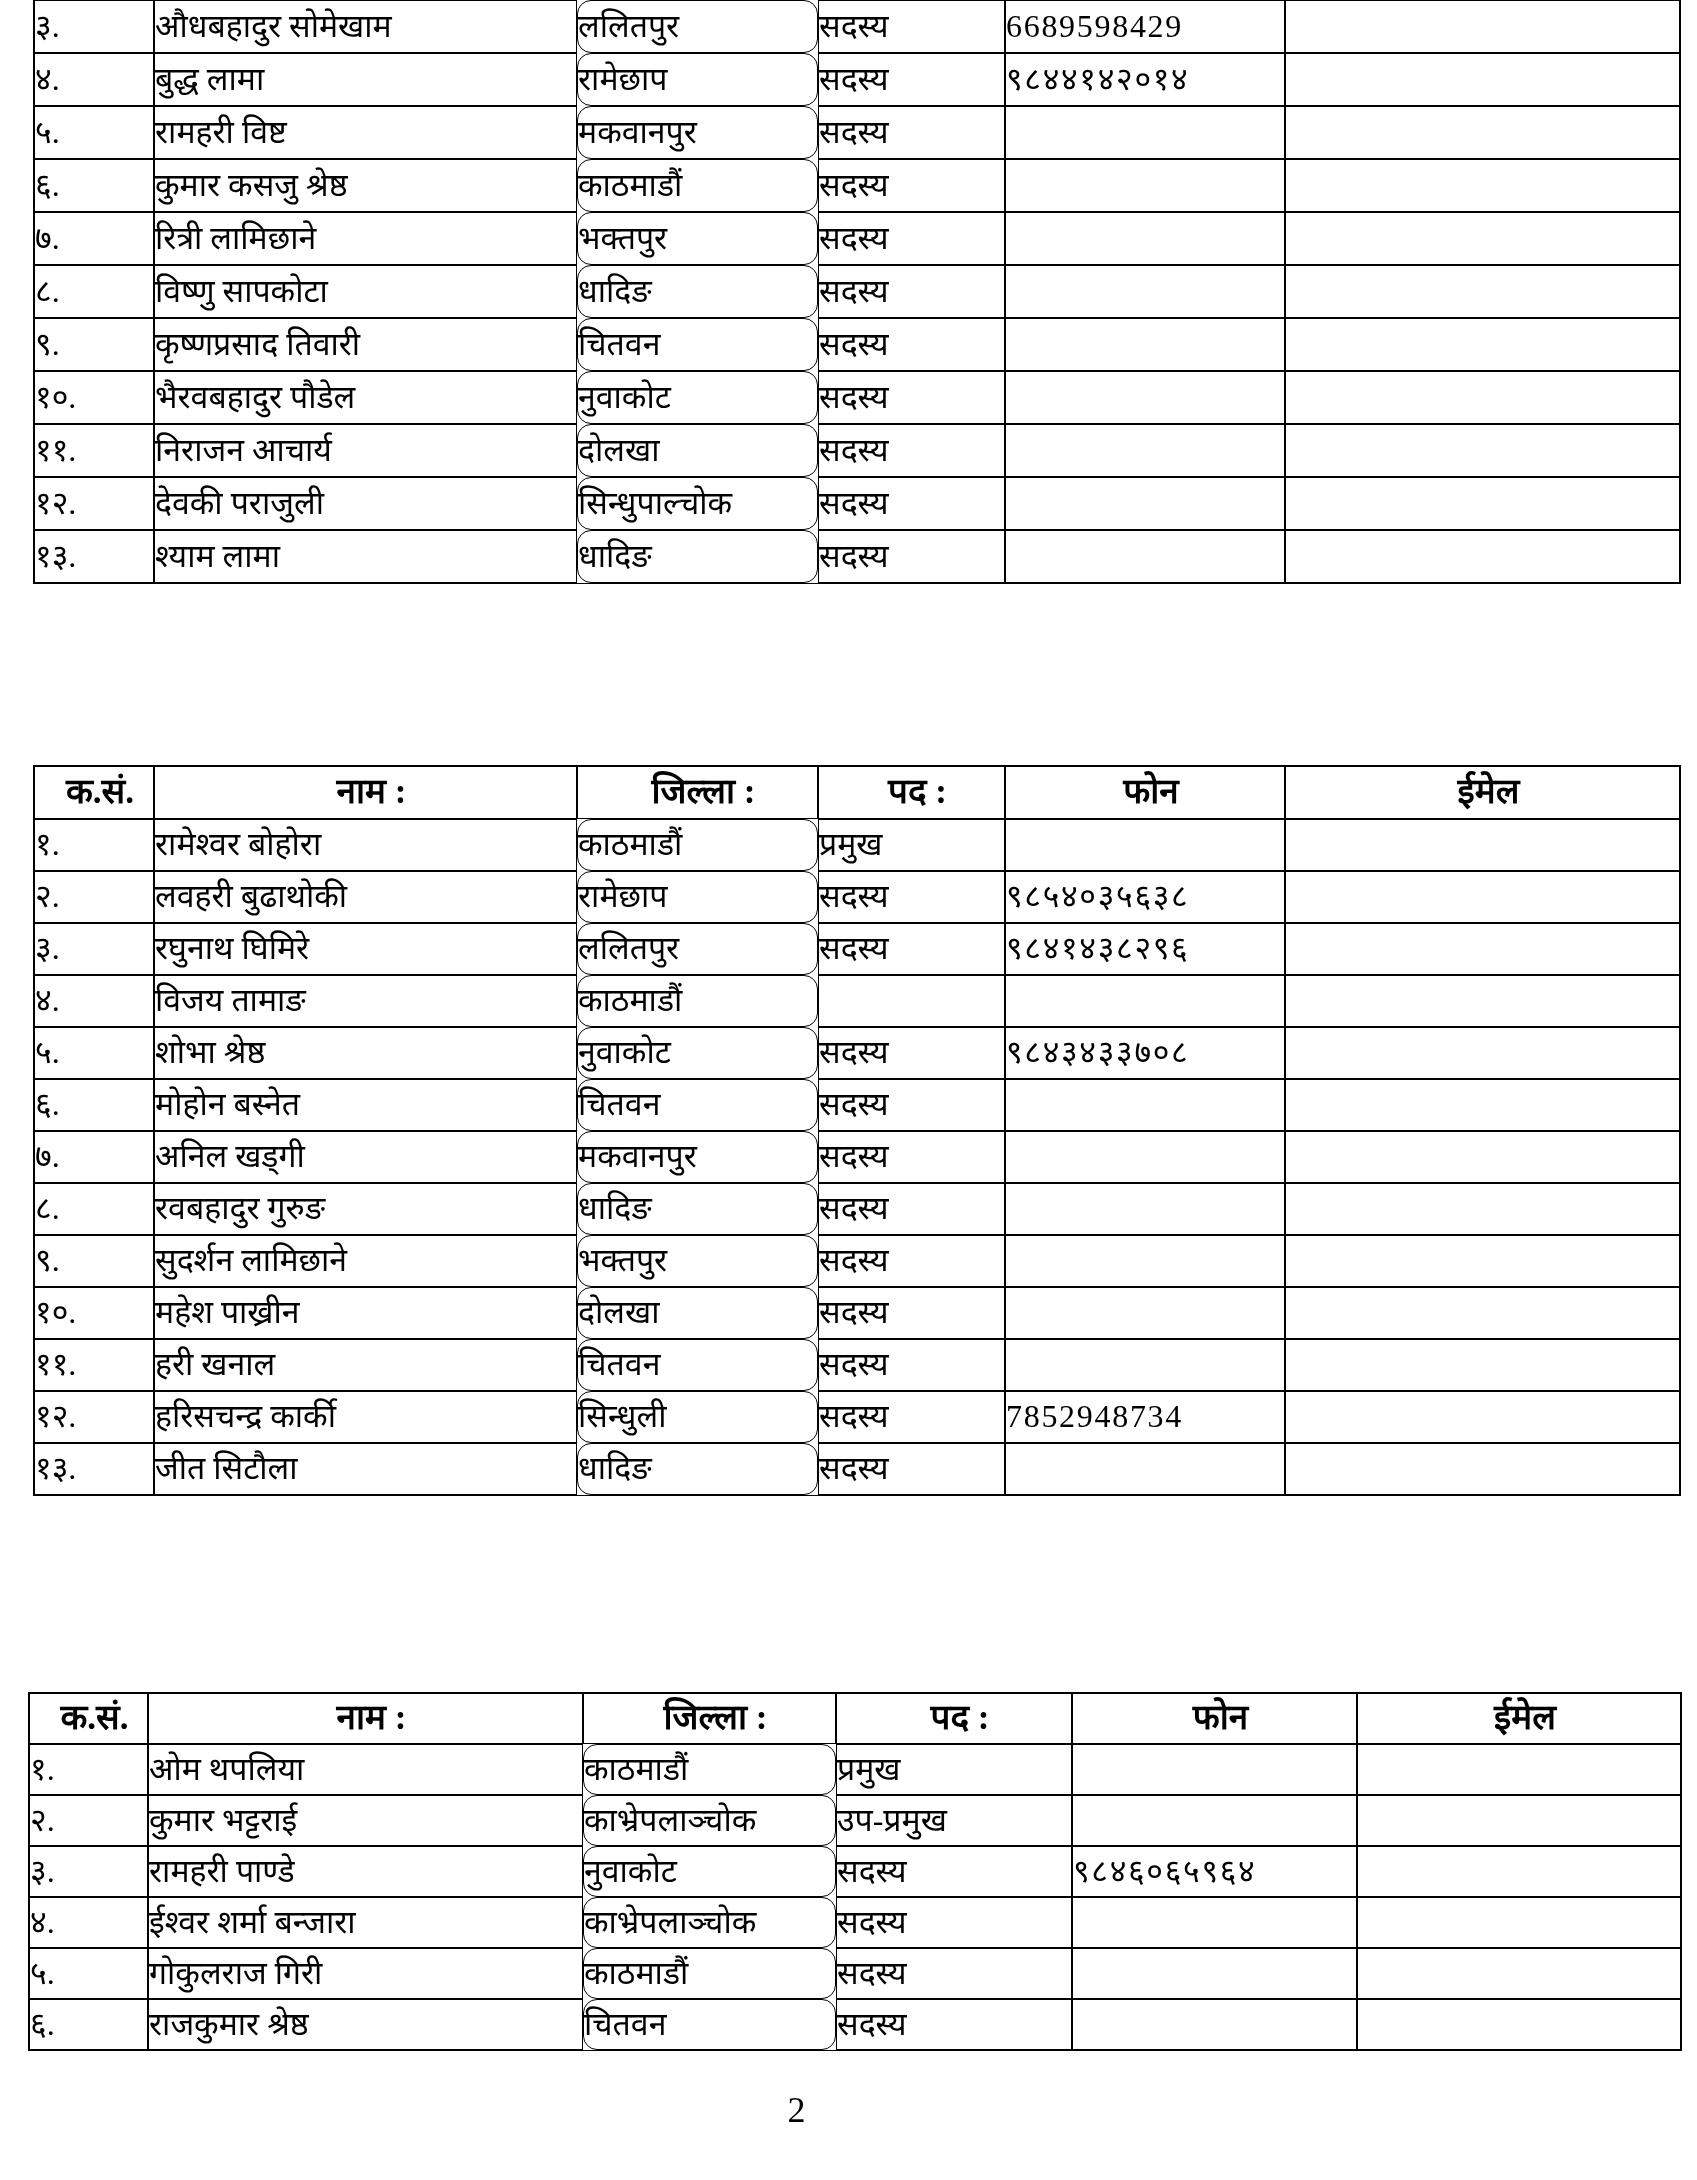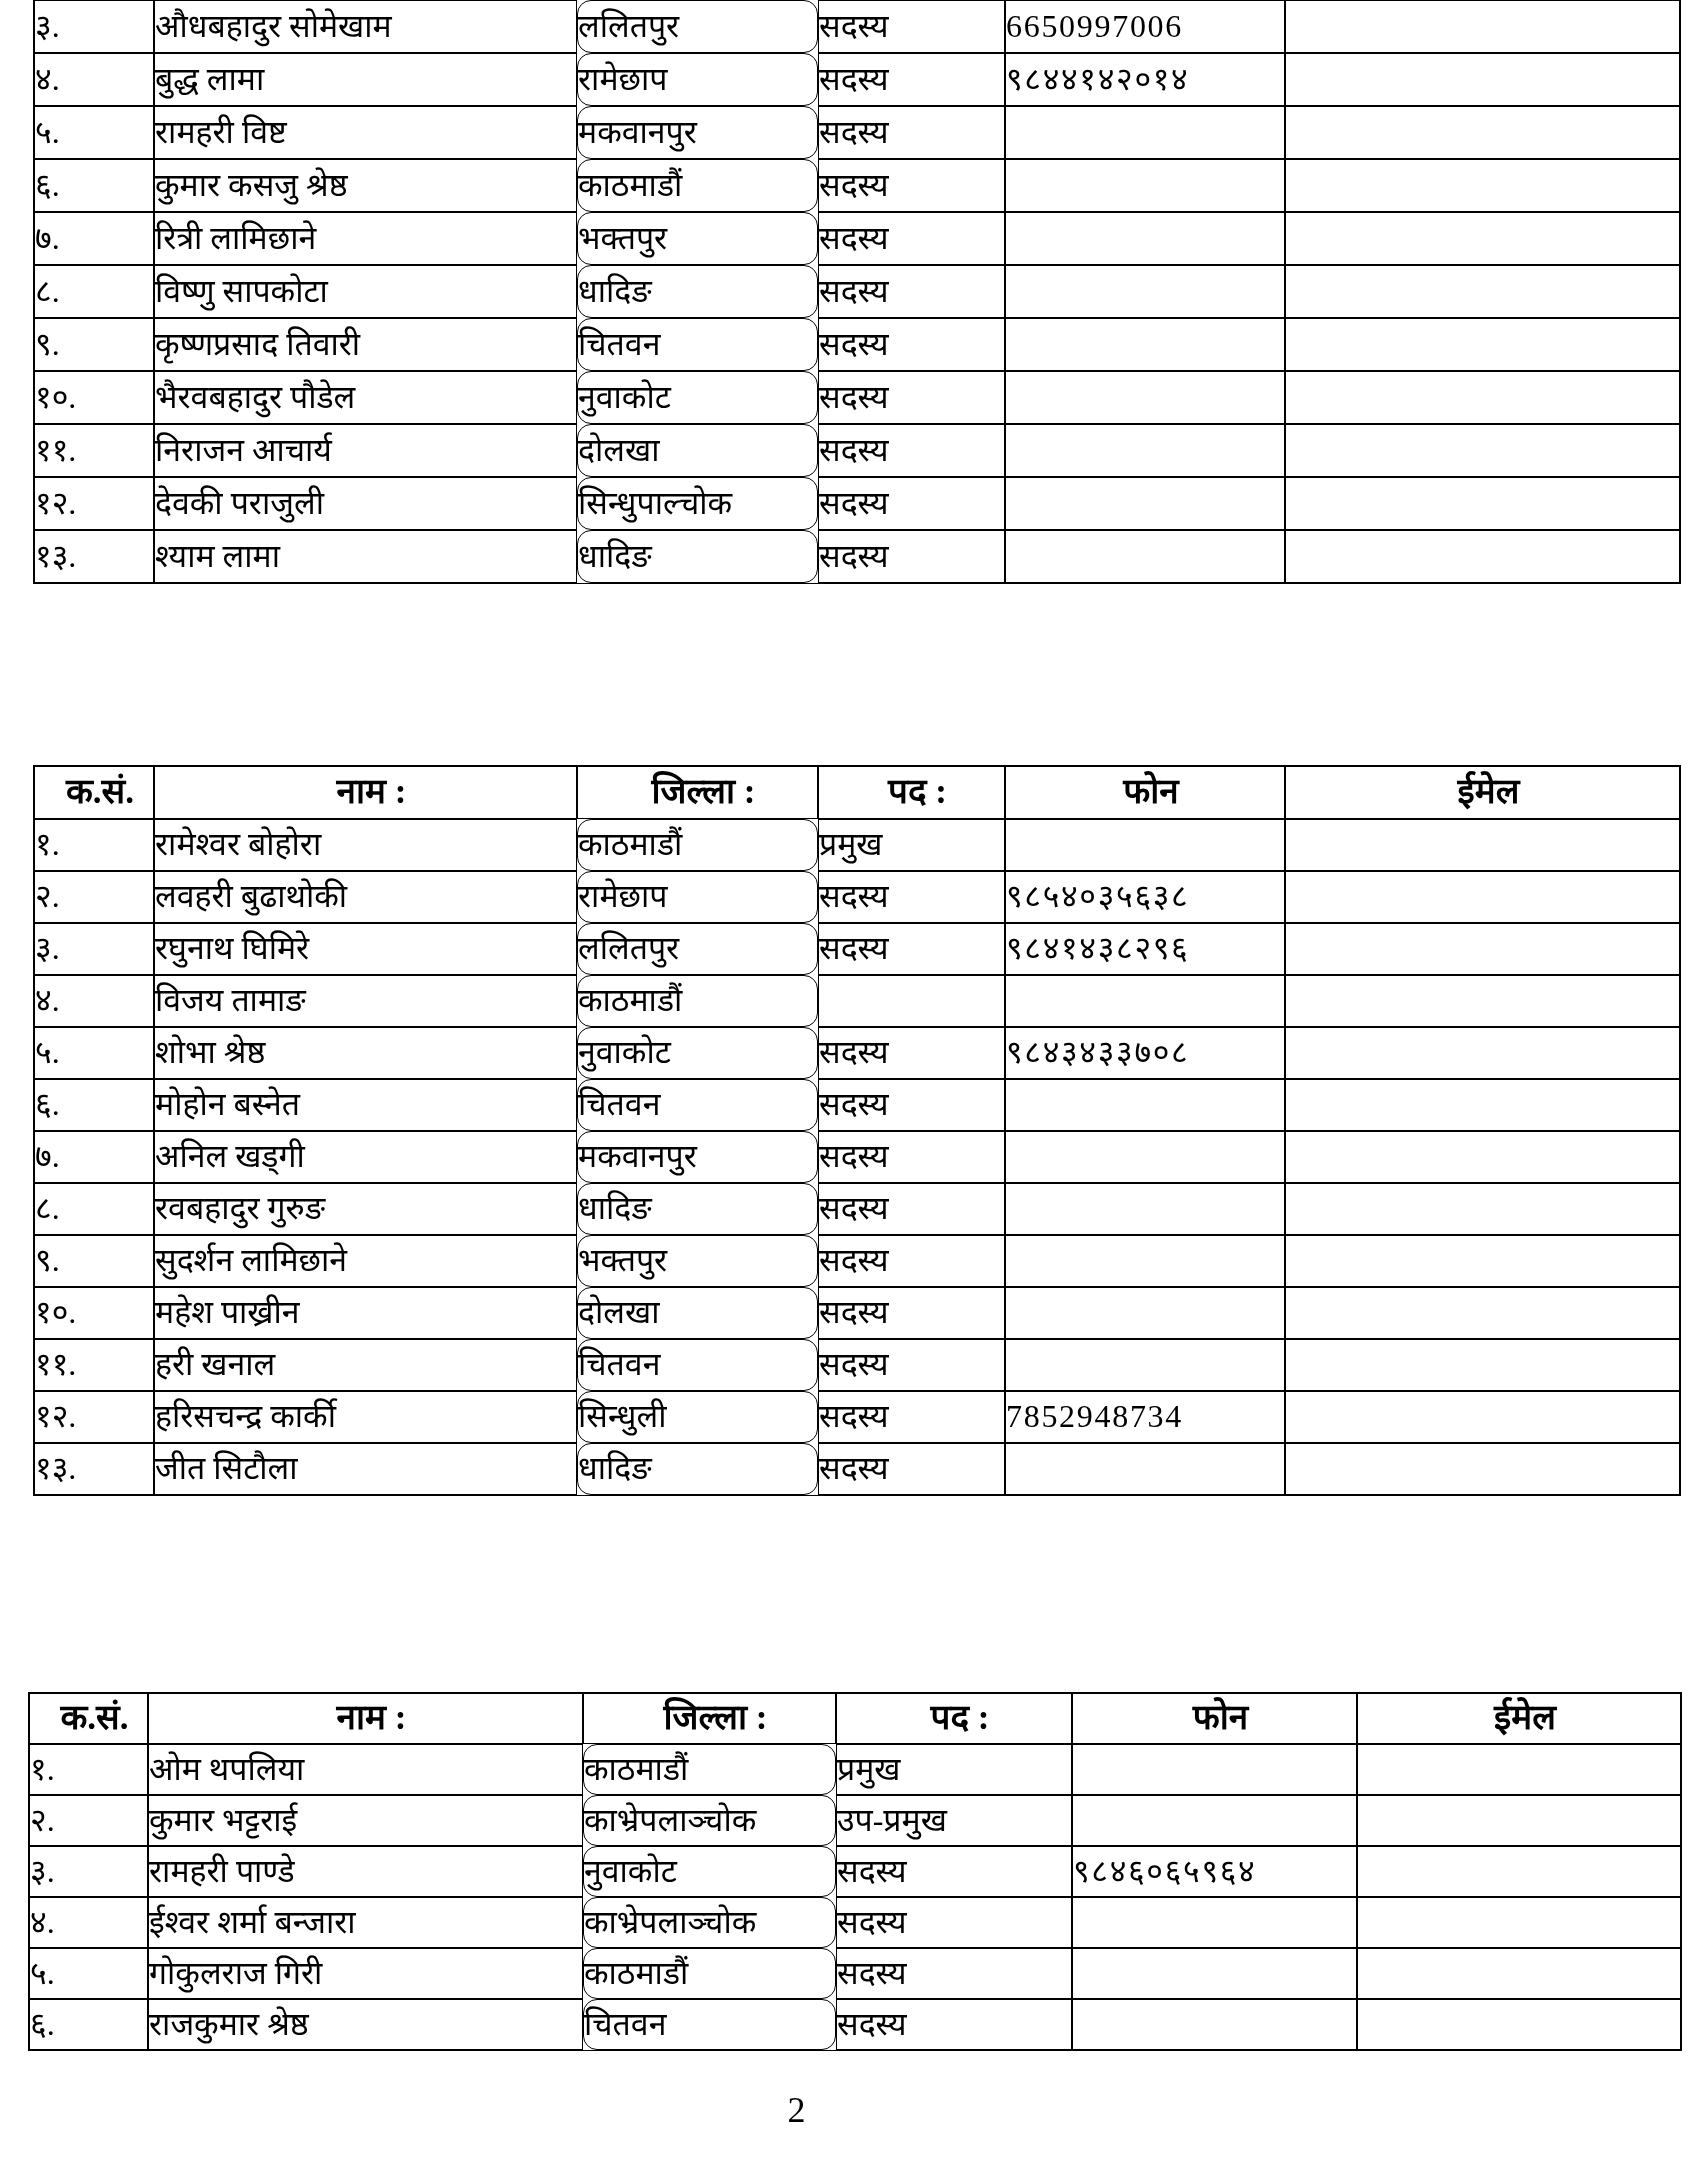--- a/index.html
+++ b/index.html
@@ -93,21 +93,21 @@
       <col style="width:187px">
         <col style="width:280px">
         <col style="width:395px">
     </colgroup>
     <tbody>
         <tr>
           <td class="c0">३.</td>
           <td class="c1">औधबहादुर सोमेखाम</td>
           <td class="c2">ललितपुर</td>
           <td class="c3">सदस्य</td>
-          <td class="c4">6650997006</td>
+          <td class="c4">6689598429</td>
           <td class="c5"></td>
         </tr>
         <tr>
           <td class="c0">४.</td>
           <td class="c1">बुद्ध लामा</td>
           <td class="c2">रामेछाप</td>
           <td class="c3">सदस्य</td>
           <td class="c4">९८४४१४२०१४</td>
           <td class="c5"></td>
         </tr>

